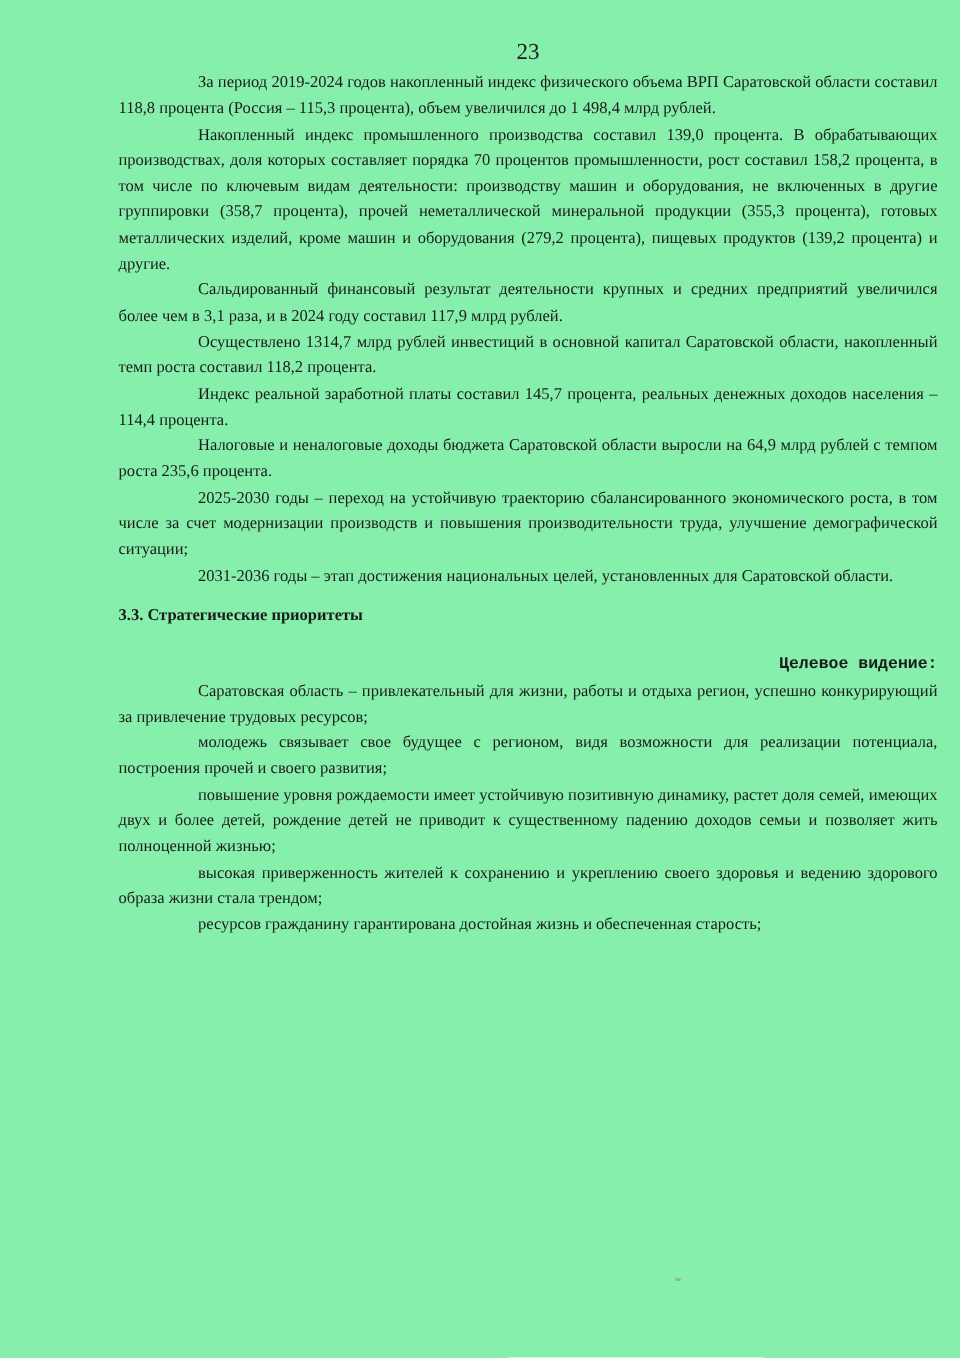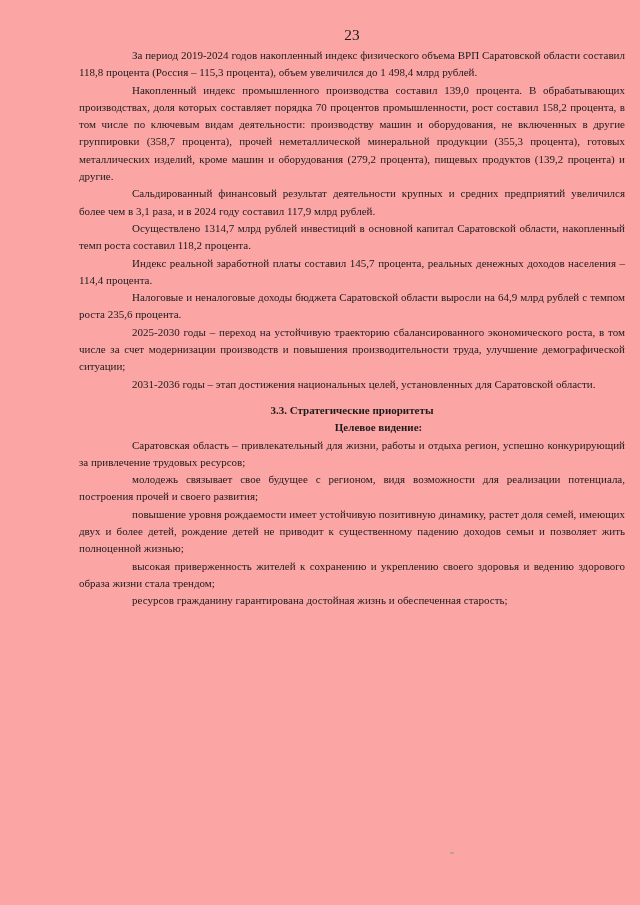--- a/index.html
+++ b/index.html
@@ -11,21 +11,21 @@
     width: 640px;
     height: 905px;
     position: relative;
     overflow: hidden;
     font-family: "Liberation Serif", serif;
     color: #1b1b1b;
   }
   .page {
     position: absolute;
     inset: 0;
-    background: #fca5a5;
+    background: #86efac;
   }
   .page-number {
     position: absolute;
     top: 26px;
     left: 79px;
     width: 546px;
     text-align: center;
     font-size: 15.3px;
     line-height: 17px;
   }
@@ -38,28 +38,29 @@
     line-height: 17.3px;
   }
   .content p {
     margin: 0;
     text-indent: 53px;
     text-align: justify;
     text-justify: inter-word;
   }
   .content p.section-heading {
     font-weight: bold;
-    text-align: center;
+    text-align: left;
     text-indent: 0;
     margin-top: 9px;
-    margin-bottom: 0;
+    margin-bottom: 16px;
   }
   .content p.bold-line {
     font-weight: bold;
-    text-align: center;
+    text-align: right;
+    font-family: Liberation Mono, monospace;
   }
   .scan-speck {
     position: absolute;
     left: 450px;
     top: 852px;
     width: 4px;
     height: 2px;
     background: #9a9a9a;
     border-radius: 1px;
     opacity: 0.7;

